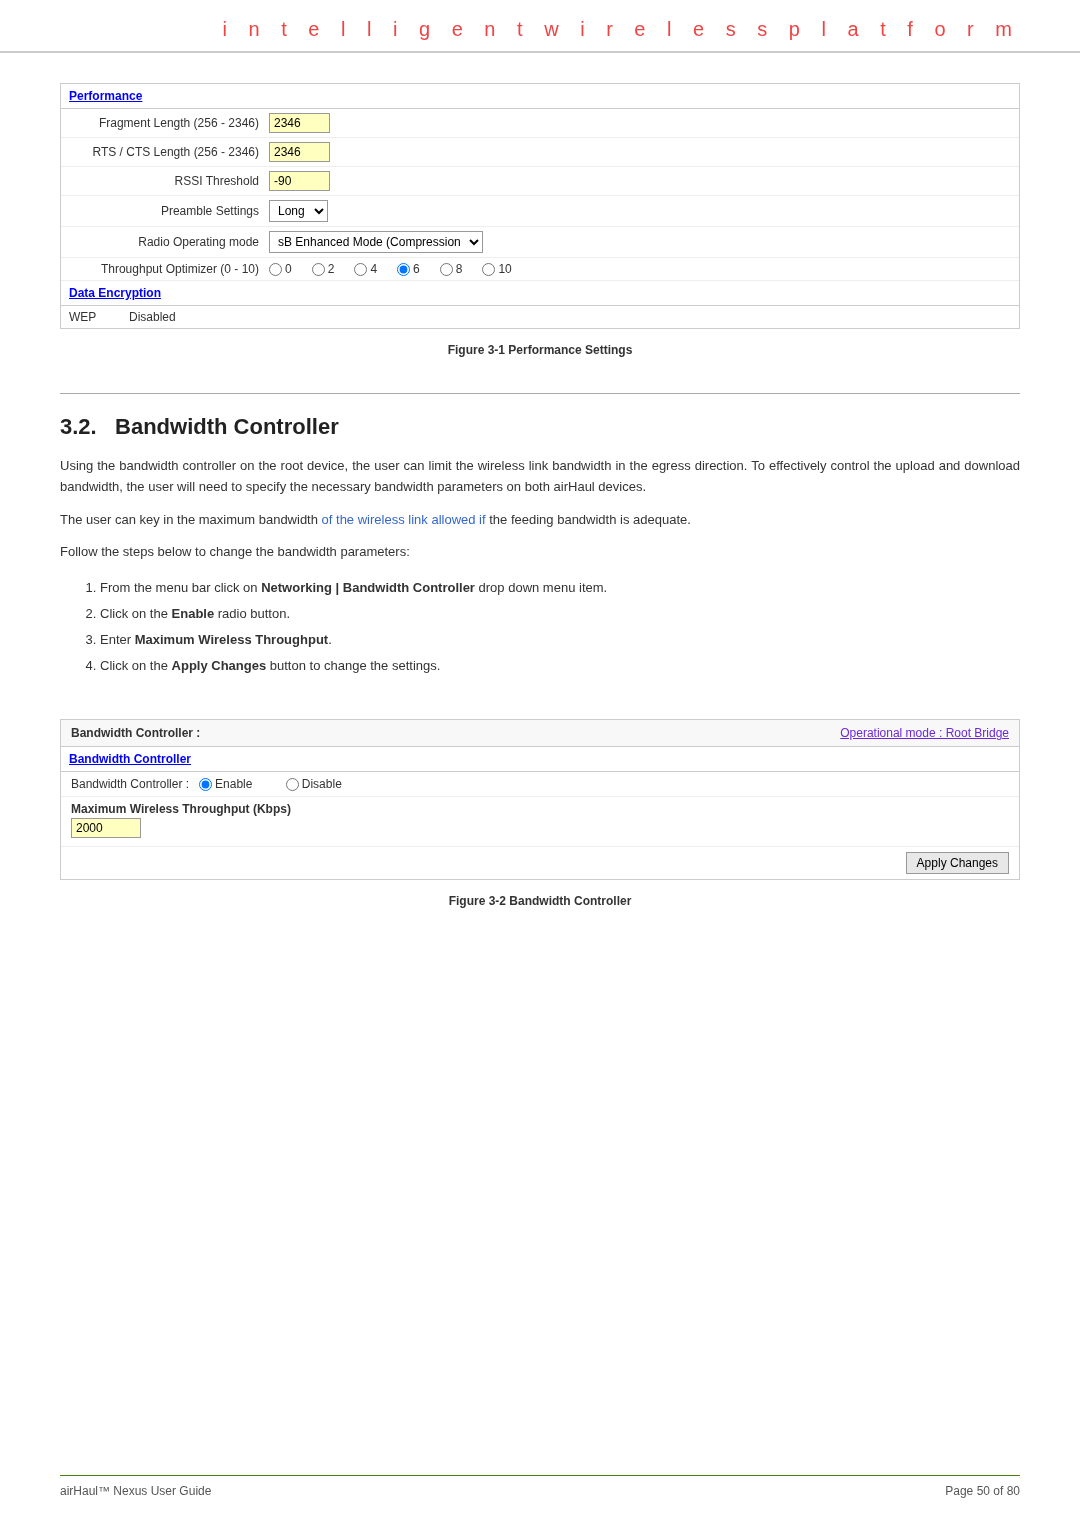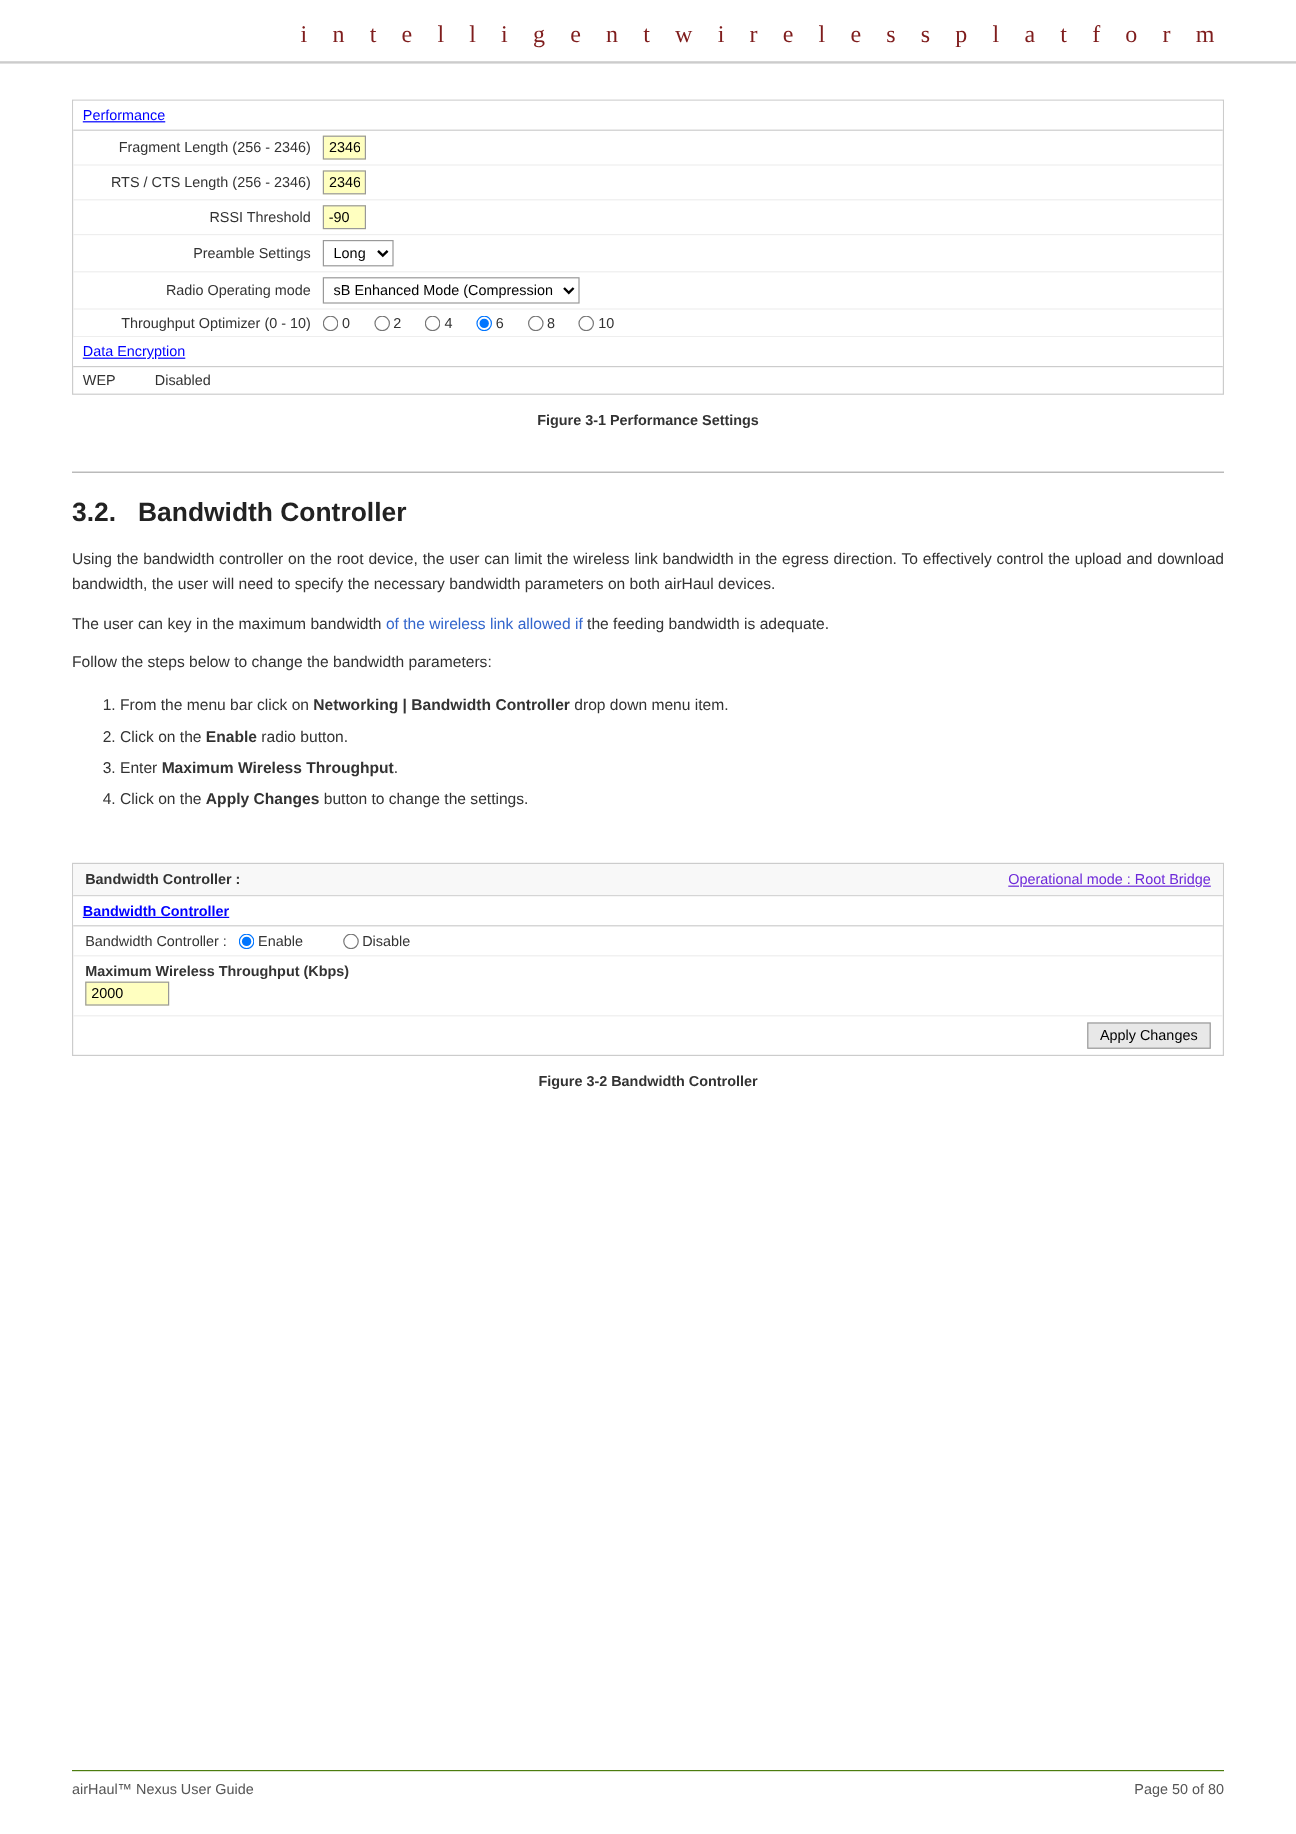--- a/index.html
+++ b/index.html
@@ -18,40 +18,39 @@
       display: flex;
       justify-content: flex-end;
       align-items: center;
       padding: 18px 60px 10px 60px;
       border-bottom: 2px solid #ccc;
       margin-bottom: 30px;
     }
     .header-title {
       font-size: 20px;
       letter-spacing: 8px;
-      color: #7f1d1d;
+      color: #ef4444;
       font-weight: normal;
-      font-family: Liberation Serif, serif;
     }
 
     
     .content {
       padding: 0 60px;
     }
 
     
     .figure-box {
       border: 1px solid #ccc;
       margin-bottom: 8px;
       font-size: 12px;
     }
     .figure-section-header {
       background: #fff;
       padding: 5px 8px;
-      font-weight: normal;
+      font-weight: bold;
       color: #00f;
       border-bottom: 1px solid #ccc;
       cursor: pointer;
       text-decoration: underline;
     }
     .figure-row {
       display: flex;
       align-items: center;
       border-bottom: 1px solid #eee;
       padding: 4px 8px;
@@ -65,21 +64,21 @@
       padding-right: 10px;
       color: #333;
       font-size: 12px;
     }
     .figure-value {
       flex: 1;
     }
     .figure-input {
       border: 1px solid #999;
       padding: 2px 4px;
-      width: 36px;
+      width: 61px;
       font-size: 12px;
       background: #ffffc0;
     }
     .figure-select {
       border: 1px solid #999;
       padding: 2px 4px;
       font-size: 12px;
       background: #fff;
     }
     .radio-group {

